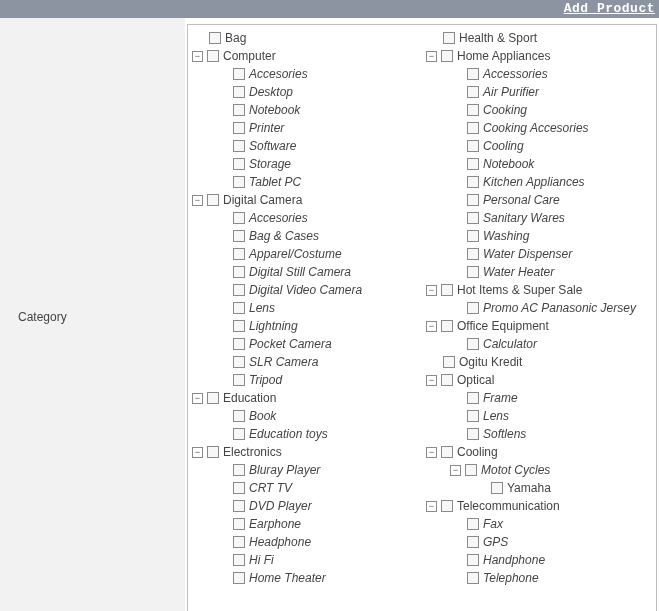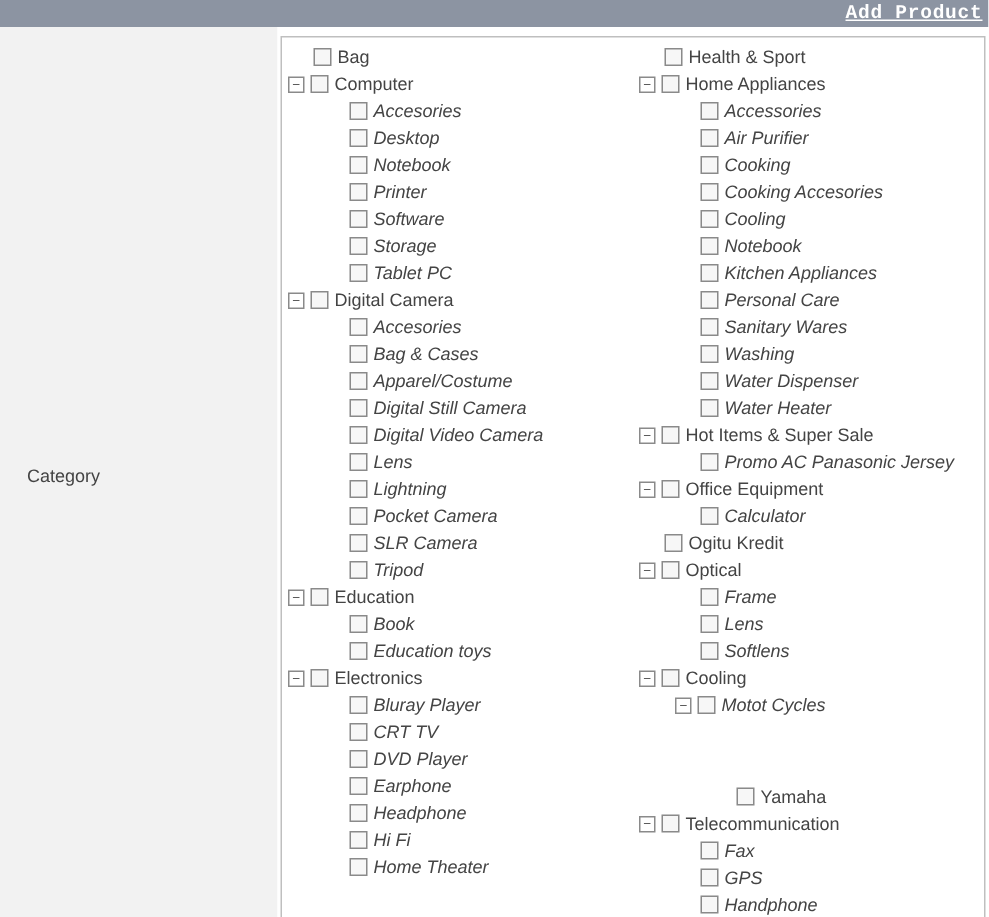--- a/index.html
+++ b/index.html
@@ -57,21 +57,21 @@
   }
   .node {
     display: flex;
     align-items: center;
     height: 18px;
     line-height: 18px;
     white-space: nowrap;
   }
   .indent0 { padding-left: 0px; }
   .indent1 { padding-left: 24px; font-style: italic; }
-  .indent2 { padding-left: 48px; margin-top: 43px; }
+  .indent2 { padding-left: 48px; }
   .toggle {
     width: 11px;
     height: 11px;
     border: 1px solid #8a8a8a;
     margin-right: 2px;
     display: inline-flex;
     align-items: center;
     justify-content: center;
     font-size: 9px;
     line-height: 1;

